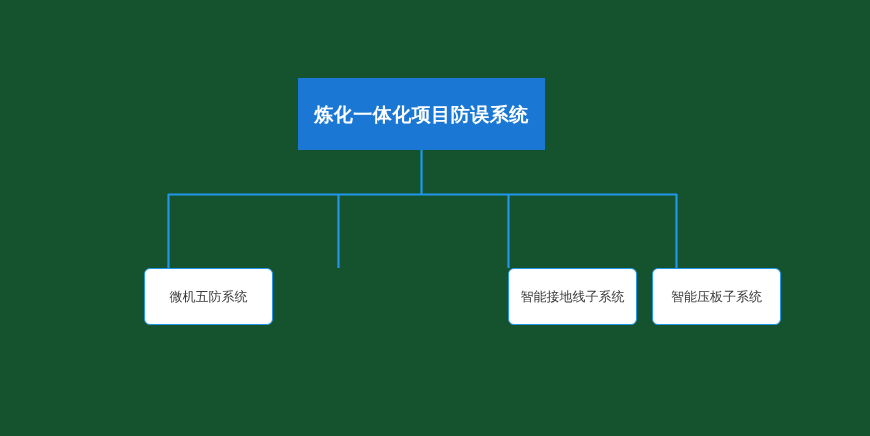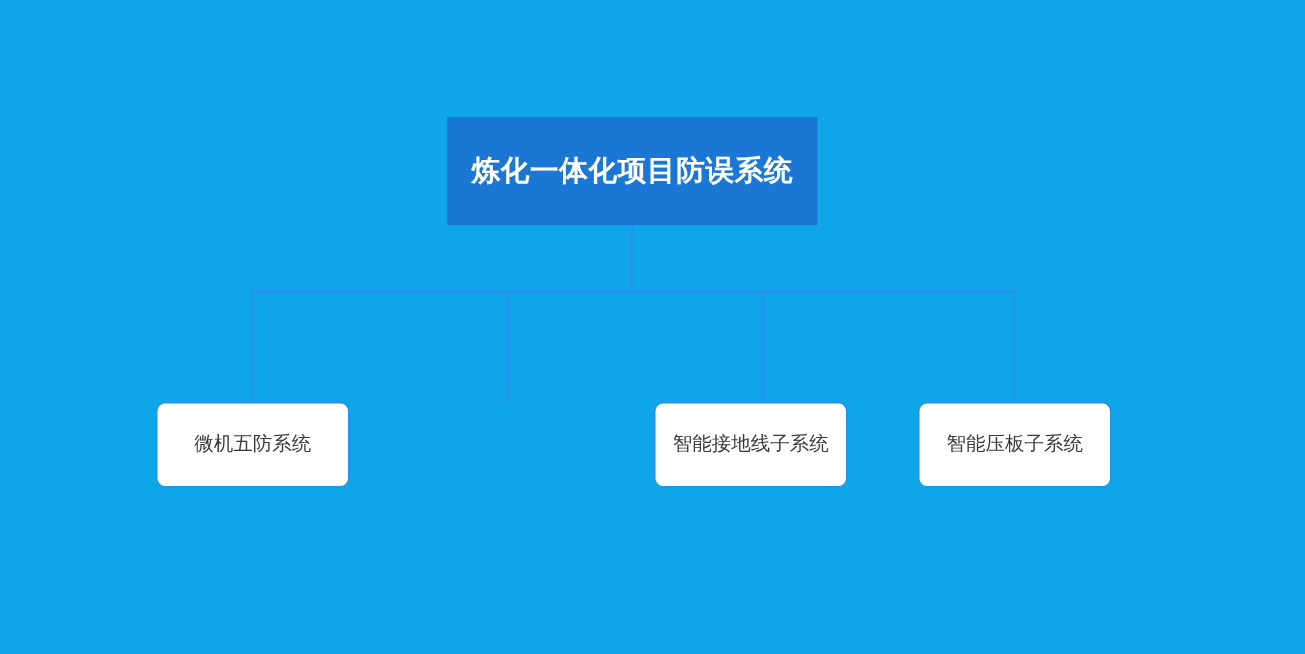--- a/index.html
+++ b/index.html
@@ -10,21 +10,21 @@
     width: 870px;
     height: 436px;
     background: #ffffff;
     font-family: "DejaVu Sans", "Liberation Sans", sans-serif;
     overflow: hidden;
   }
   #diagram-canvas {
     position: relative;
     width: 870px;
     height: 436px;
-    background: #0ea5e9;
+    background: #14532d;
   }
   .connector-layer {
     position: absolute;
     left: 0;
     top: 0;
     width: 870px;
     height: 436px;
     pointer-events: none;
   }
   .node {
@@ -49,24 +49,25 @@
   .node-child {
     top: 268px;
     width: 129px;
     height: 57px;
     background: #ffffff;
     border: 1.6px solid #2196ea;
     border-radius: 6px;
     color: #3a3a3a;
     font-size: 13px;
     font-weight: normal;
+    margin-left: 40px;
   }
   .node-child-0 { left: 104px; }
   .node-child-1 { left: 274px; }
-  .node-child-2 { left: 436px; }
+  .node-child-2 { left: 468px; }
   .node-child-3 { left: 612px; }
   .node-label {
     display: block;
     white-space: nowrap;
     line-height: 1.2;
   }
 </style>
 </head>
 <body>
 

